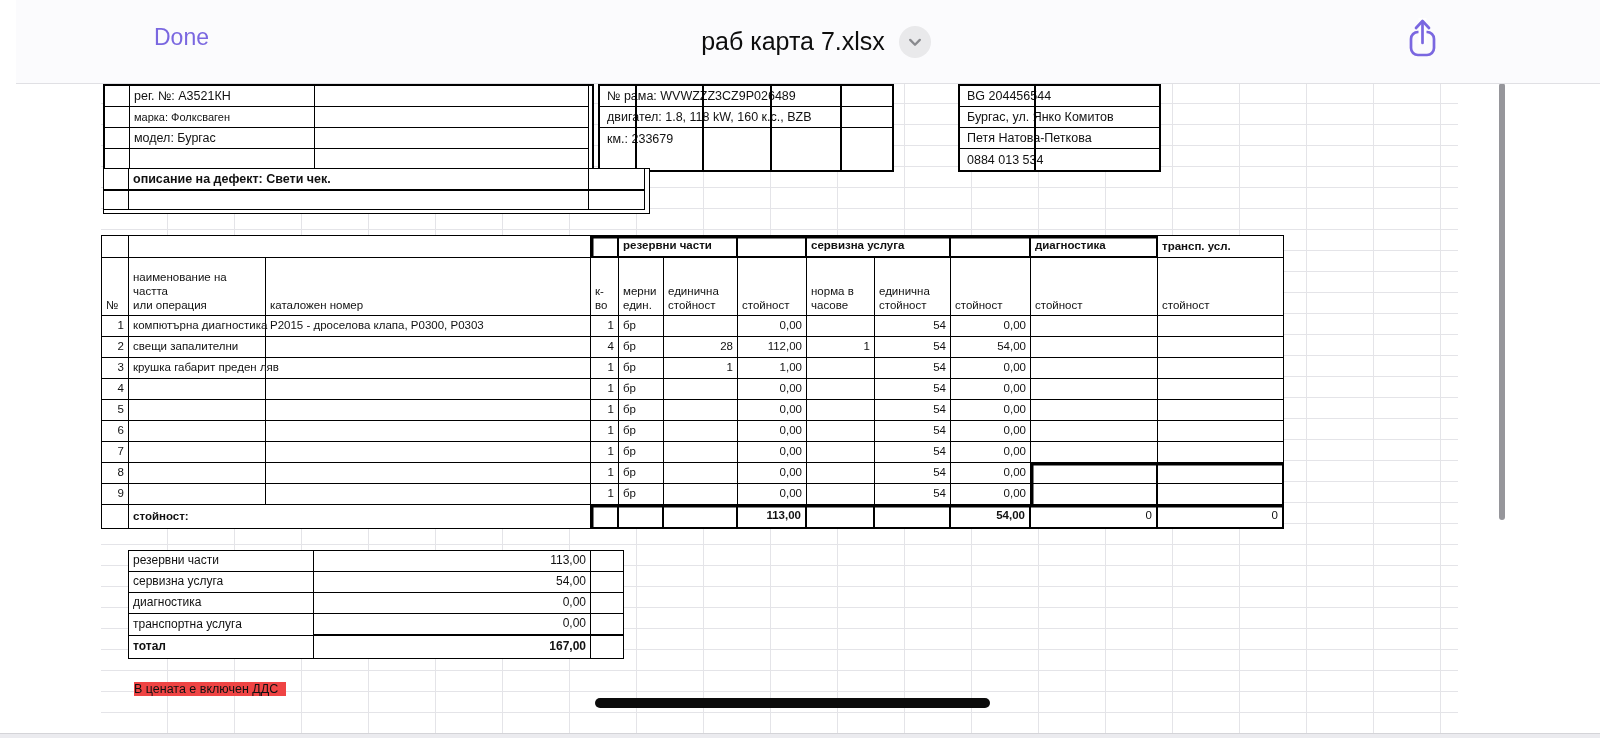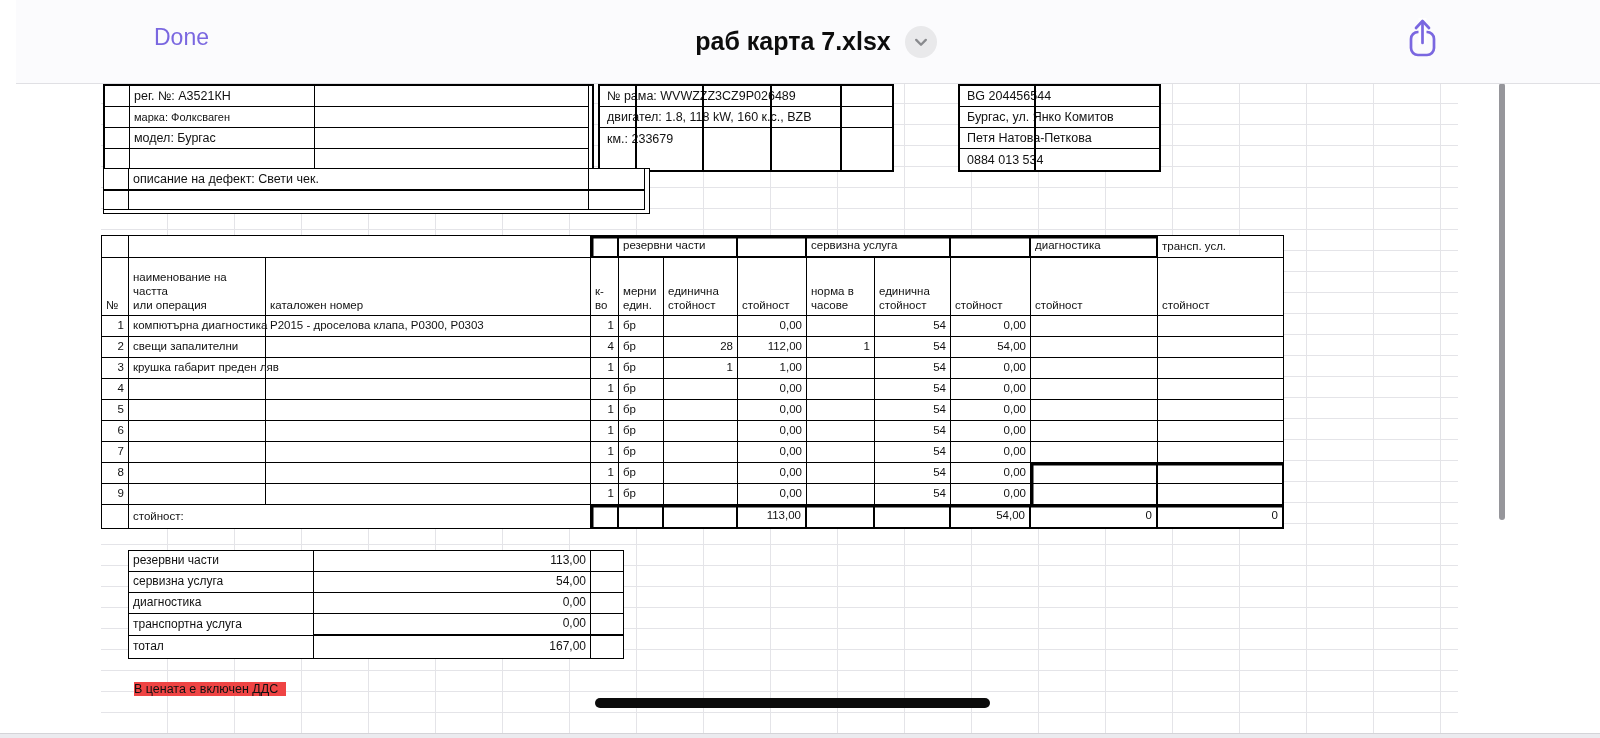--- a/index.html
+++ b/index.html
@@ -2,38 +2,38 @@
 <html><head>
 <meta charset="utf-8">
 <style>
   html,body{margin:0;padding:0;background:#fff;font-family:"Liberation Sans","DejaVu Sans",sans-serif;}
   #screen{position:relative;width:1600px;height:738px;overflow:hidden;background:#fff;color:#111;}
 
   
   #navbar{position:absolute;left:16px;top:0;width:1600px;height:83px;background:#fbfbfd;border-bottom:1px solid #e0e0e4;z-index:10;}
   #done-btn{position:absolute;left:138px;top:24px;font-size:23px;color:#7a67e0;cursor:pointer;background:none;border:none;font-family:inherit;padding:0;}
   #title-wrap{position:absolute;left:0;top:0;width:1600px;height:83px;display:flex;align-items:center;justify-content:center;gap:14px;pointer-events:none;}
-  #doc-title{font-size:25px;font-weight:700;color:#0d0d0d;}
+  #doc-title{font-size:25px;font-weight:400;color:#0d0d0d;}
   #title-chevron{width:32px;height:32px;border-radius:16px;background:#e9e9eb;display:flex;align-items:center;justify-content:center;pointer-events:auto;cursor:pointer;}
   #share-btn{position:absolute;left:1388px;top:16px;width:36px;height:48px;background:none;border:none;cursor:pointer;padding:0;}
 
   
   #sheet{position:absolute;left:101px;top:83px;width:1357px;height:650px;z-index:0;
     background-image:
       repeating-linear-gradient(to bottom, transparent 0px, transparent 20px, #e4e4e8 20px, #e4e4e8 21px),
       repeating-linear-gradient(to right, transparent 0px, transparent 66px, #e4e4e8 66px, #e4e4e8 67px);}
 
   .box{position:absolute;background:#fff;z-index:2;}
 
   
   .cell{box-sizing:border-box;border-right:1.5px solid #000;border-bottom:1.5px solid #000;
         padding:0 4px;display:flex;align-items:center;white-space:nowrap;overflow:visible;
         font-size:11.5px;line-height:1.15;}
   .num{justify-content:flex-end;}
-  .bold{font-weight:400;}
+  .bold{font-weight:700;}
   .sp2{grid-column:span 2;}
   .hdr{align-items:flex-end;padding-bottom:3px;white-space:pre-line;line-height:1.22;}
   .bB3{border-bottom-width:2.5px;}
   .bR3{border-right-width:2.5px;}
   .shT{box-shadow:inset 0 2.5px 0 #000;}
   .shL{box-shadow:inset 2.5px 0 0 #000;}
   .shLT{box-shadow:inset 2.5px 0 0 #000, inset 0 2.5px 0 #000;}
 
   
   #veh-left{left:103px;top:84px;width:487px;height:84px;border:2.5px solid #000;display:grid;

